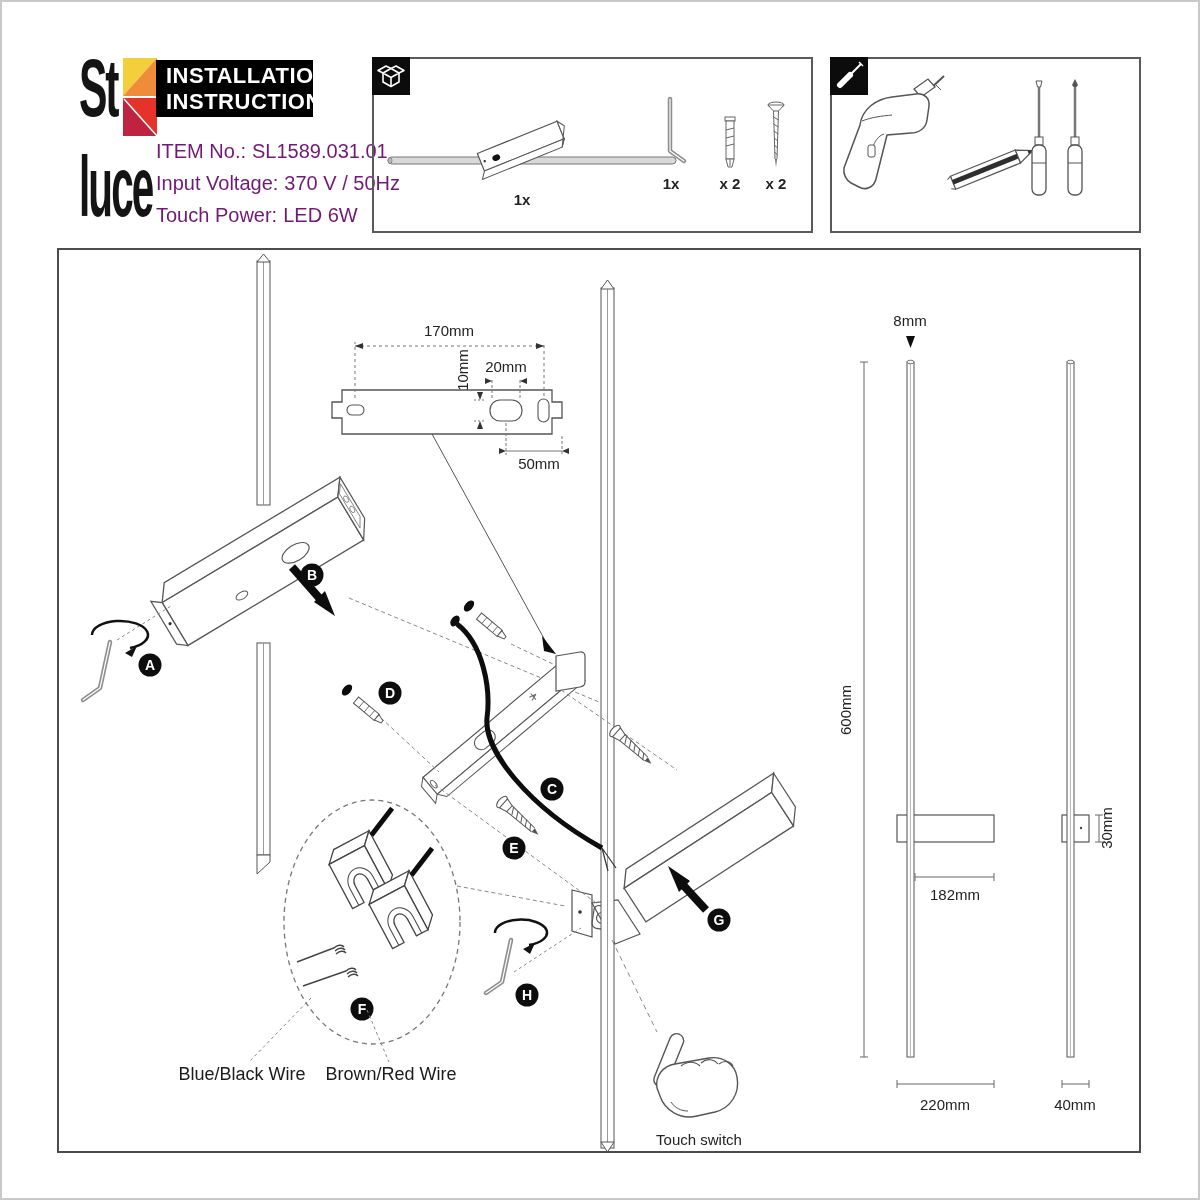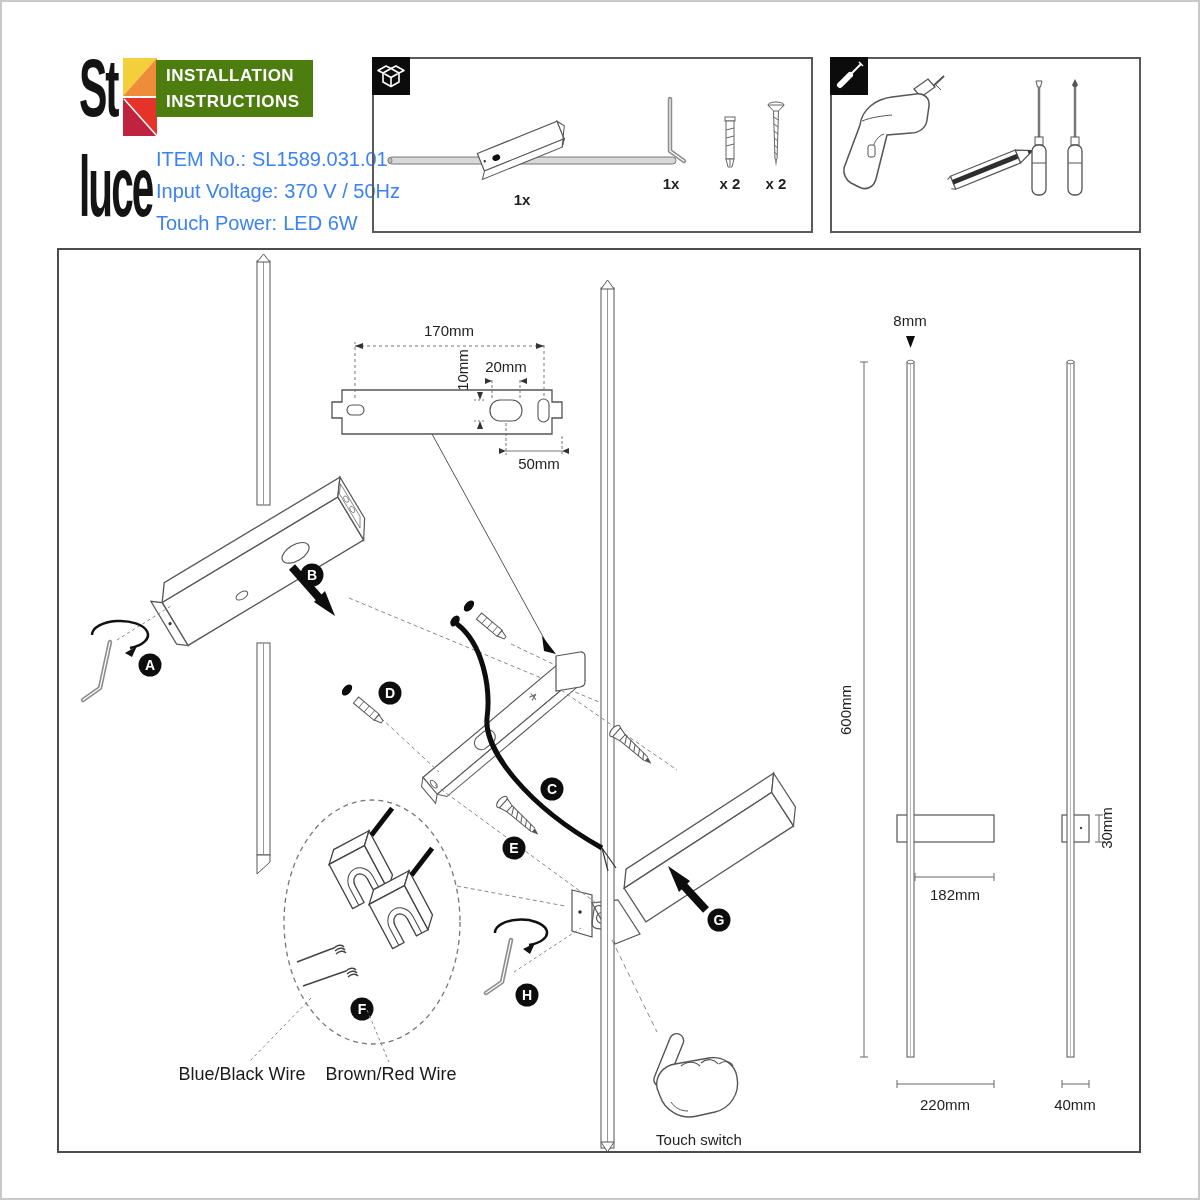--- a/index.html
+++ b/index.html
@@ -6,24 +6,24 @@
   body{
     width:1200px;height:1200px;position:relative;background:#ffffff;
     font-family:"Liberation Sans","DejaVu Sans",sans-serif;color:#1c1c1c;
     overflow:hidden;
   }
   .page-frame{position:absolute;inset:0;border:2px solid #c9c9c9;pointer-events:none;}
   
   .logo{position:absolute;left:79px;top:56px;width:80px;height:170px;}
   .title-box{
     position:absolute;left:156px;top:60px;width:157px;height:57px;
-    background:#4d7c0f;color:#ffffff;font-weight:bold;font-size:17px;
+    background:#000000;color:#ffffff;font-weight:bold;font-size:22px;
     line-height:26px;padding:3px 0 0 10px;box-sizing:border-box;letter-spacing:.5px;
   }
-  .product-info{position:absolute;left:156px;top:148px;font-size:20px;color:#3b82f6;}
+  .product-info{position:absolute;left:156px;top:140px;font-size:20px;color:#701a75;}
   .product-info .row{margin-bottom:9px;white-space:nowrap;}
   .product-info .lbl{margin-right:6px;}
   
   .pkg-box{position:absolute;left:372px;top:57px;width:441px;height:176px;border:2px solid #5a5a5a;box-sizing:border-box;}
   .tools-box{position:absolute;left:830px;top:57px;width:311px;height:176px;border:2px solid #5a5a5a;box-sizing:border-box;}
   .icon-square{position:absolute;left:-2px;top:-2px;width:38px;height:38px;background:#0c0c0c;}
   
   .main-box{position:absolute;left:57px;top:248px;width:1084px;height:905px;border:2px solid #4c4c4c;box-sizing:border-box;}
   svg{display:block;}
   svg text{font-family:"Liberation Sans","DejaVu Sans",sans-serif;}

